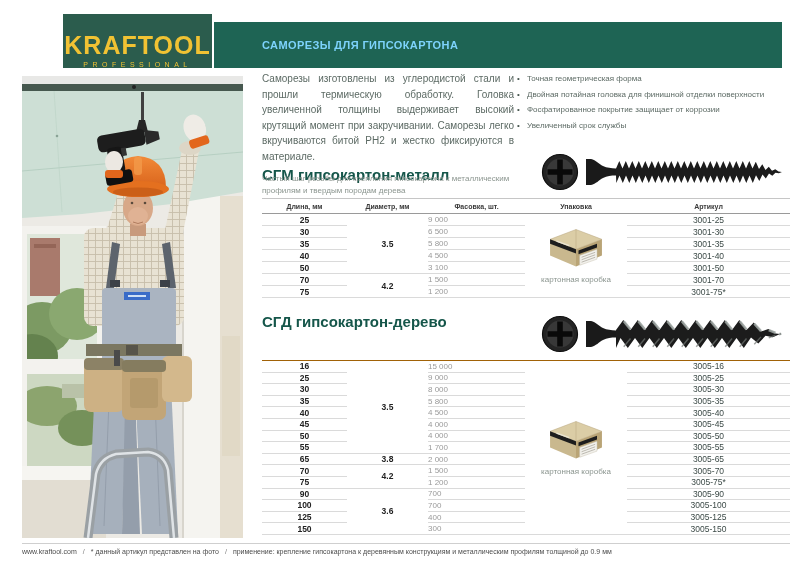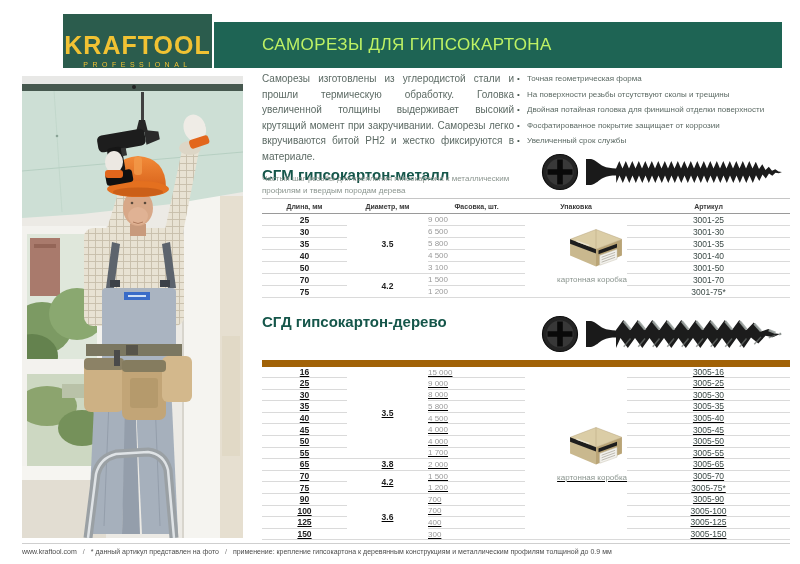--- a/index.html
+++ b/index.html
@@ -5,21 +5,21 @@
   html,body{margin:0;padding:0;background:#fff;}
   .page{position:relative;width:800px;height:564px;background:#ffffff;overflow:hidden;
         font-family:"Liberation Sans",sans-serif;}
   
   .logo-block{position:absolute;left:63px;top:14px;width:149px;height:54px;background:#2b5c4d;
               display:flex;flex-direction:column;align-items:center;justify-content:flex-end;}
   .logo-name{color:#f1c233;font-weight:bold;font-size:25px;letter-spacing:1px;line-height:1;}
   .logo-sub{color:#f1c233;font-size:7px;letter-spacing:4.5px;margin-top:3px;}
   .header-band{position:absolute;left:214px;top:22px;width:568px;height:46px;background:#1e6454;
                display:flex;align-items:center;}
-  .header-title{color:#bef264;font-weight:normal;font-size:17px;letter-spacing:.4px;padding-left:48px;}
+  .header-title{color:#7dd3fc;font-weight:bold;font-size:11px;letter-spacing:.4px;padding-left:48px;}
   
   .photo{position:absolute;left:22px;top:76px;width:221px;height:462px;}
   
   .intro{position:absolute;left:262px;top:71px;width:252px;font-size:10px;line-height:1.55;
          color:#5c6a64;text-align:justify;}
   .features{position:absolute;left:517px;top:73px;width:274px;margin:0;padding:0;list-style:none;}
   .features li{font-size:8px;color:#5c6a64;line-height:1.45;margin-bottom:4px;padding-left:10px;position:relative;}
   .features li::before{content:"•";position:absolute;left:0;color:#47564f;}
   .section-title{position:absolute;font-size:15px;font-weight:bold;color:#15564a;}
   .section-desc{position:absolute;font-size:8px;line-height:1.45;color:#8b958f;width:250px;}
@@ -28,24 +28,24 @@
   .table-wrap{position:absolute;left:262px;width:528px;}
   table.spec{width:528px;border-collapse:collapse;table-layout:fixed;}
   table.spec th{font-size:7px;font-weight:bold;color:#3a3a3a;border-top:1px solid #c6c6c6;
                 border-bottom:1px solid #9a9a9a;height:14px;padding:0;}
   table.spec td{border-bottom:1px solid #dadada;padding:0;white-space:nowrap;text-align:center;
                 vertical-align:middle;}
   table.spec td.len{font-size:8.5px;font-weight:bold;color:#222;}
   table.spec td.dia{font-size:8.5px;font-weight:bold;color:#222;}
   table.spec td.qty{font-size:8px;color:#9a9a9a;text-align:left;padding-right:32px;}
   table.spec td.sku{font-size:8.5px;color:#3c4a47;}
-  table.spec td.pack{text-align:right;}
+  table.spec td.pack{text-align:center;}
   .sgm tbody tr{height:12px;}
   .sgd tbody tr{height:11.6px;}
-  .sgd table.spec{border-top:7px solid #a16207;text-decoration:underline;}
+  .sgd table.spec{border-top:1px solid #a16207;}
   .pack-caption{font-size:8px;color:#8b958f;margin-top:2px;}
   
   .footer-rule{position:absolute;left:22px;top:543px;width:768px;height:1px;background:#cfcfcf;}
   .footer{position:absolute;left:22px;top:548px;width:768px;font-size:7px;color:#4c4c4c;}
   .footer .sep{margin:0 6px;color:#7a7a7a;}
   .footer a{color:#4c4c4c;text-decoration:none;}
 </style>
 </head>
 <body>
 
@@ -167,21 +167,20 @@
       <rect x="164" y="62" width="20" height="9" rx="3" fill="#e2661c"></rect>
     </g>
 
     <path d="M66,462 L74,398 Q78,382 94,378 L126,376 Q142,378 146,394 L152,462" fill="none" stroke="#9aa0a4" stroke-width="9"></path>
     <path d="M66,462 L74,398 Q78,382 94,378 L126,376 Q142,378 146,394 L152,462" fill="none" stroke="#dfe3e6" stroke-width="2.5"></path>
   </svg>
 
   <div class="intro">Саморезы изготовлены из углеродистой стали и прошли термическую обработку. Головка увеличенной толщины выдерживает высокий крутящий момент при закручивании. Саморезы легко вкручиваются битой PH2 и жестко фиксируются в материале.</div>
   <ul class="features" id="features-list">
       <li>Точная геометрическая форма</li>
-      <li>На поверхности резьбы отсутствуют сколы и трещины</li>
       <li>Двойная потайная головка для финишной отделки поверхности</li>
       <li>Фосфатированное покрытие защищает от коррозии</li>
       <li>Увеличенный срок службы</li>
     </ul>
 
   <div class="section-title" style="left:262px;top:150px;margin-top:16px;">СГМ гипсокартон-металл</div>
   <div class="section-desc" style="left:262px;top:173px;">Частый шаг резьбы для крепления гипсокартона к металлическим профилям и твердым породам дерева</div>
   <svg id="screw-sgm" class="screw-svg" style="left:524px;top:144px;" viewBox="0 0 266 56" aria-hidden="true">
       <circle cx="36" cy="28" r="17.5" fill="#242424" stroke="#0e0e0e" stroke-width="1.2"></circle>
       <circle cx="36" cy="28" r="13.5" fill="#383838"></circle>

